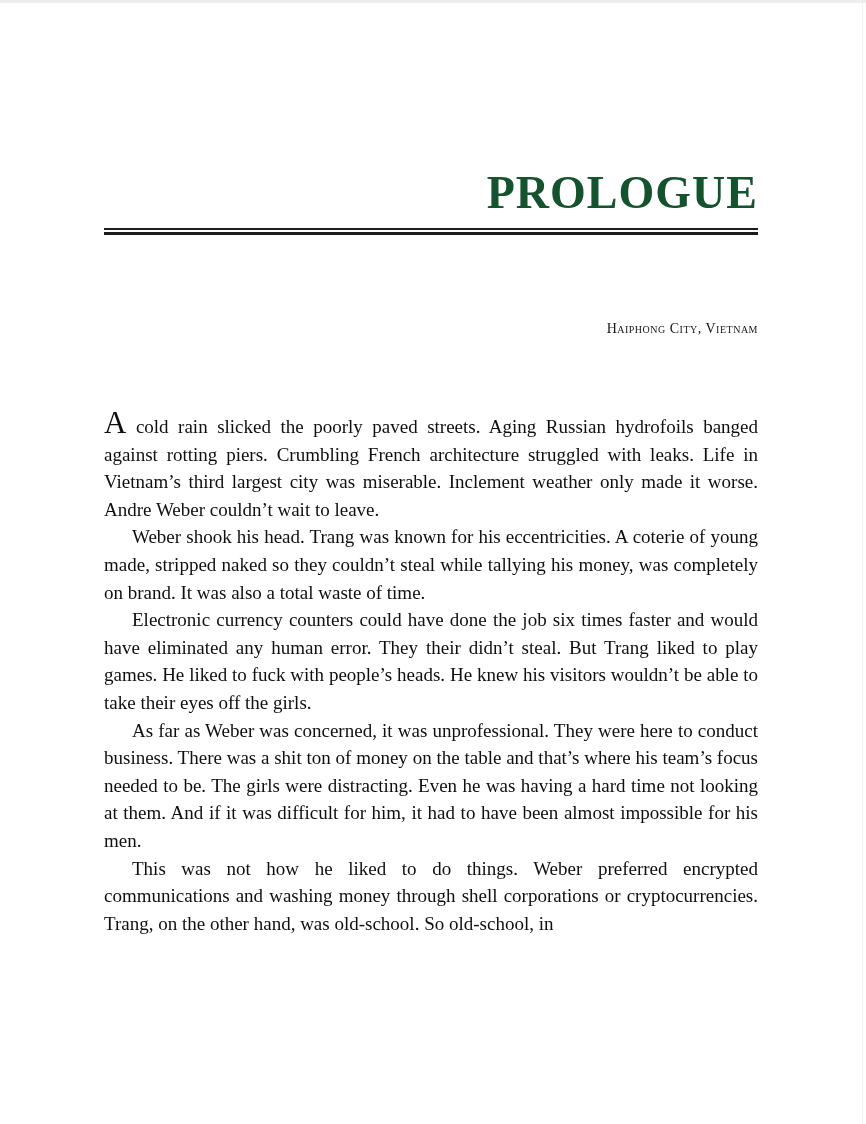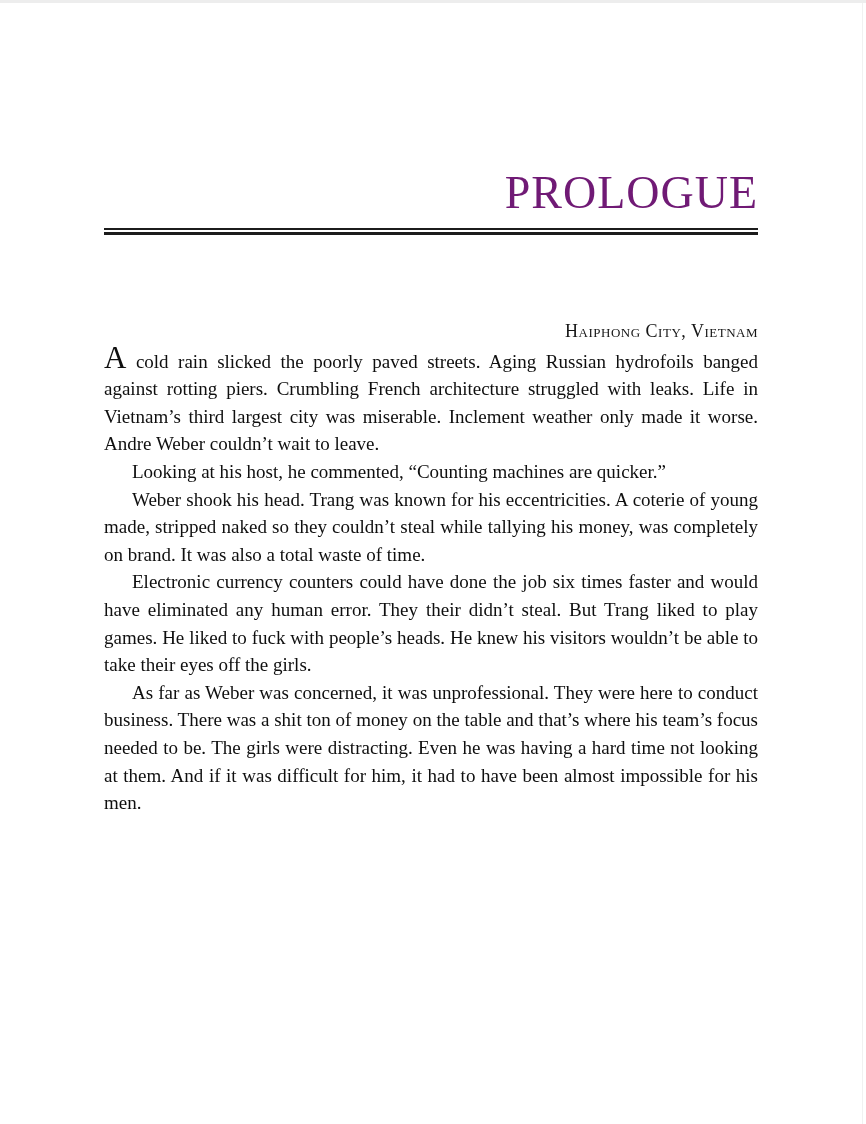--- a/index.html
+++ b/index.html
@@ -29,47 +29,48 @@
   .content {
     position: absolute;
     left: 104px;
     width: 654px;
     top: 0;
   }
   .chapter-title {
     margin: 167px 0 0 0;
     text-align: right;
     font-size: 46px;
-    font-weight: normal;
+    font-weight: bold;
     line-height: 1;
     letter-spacing: 1px;
-    color: #701a75;
+    color: #14532d;
   }
   .title-rule {
     margin-top: 12px;
   }
   .title-rule .rule-thin {
     height: 2px;
     background: #1c1c1c;
   }
   .title-rule .rule-thick {
     height: 3px;
     background: #1c1c1c;
     margin-top: 2px;
   }
   .chapter-location {
     margin-top: 86px;
     text-align: right;
-    font-size: 18px;
+    font-size: 14px;
     line-height: 1.15;
     font-variant: small-caps;
     letter-spacing: 0.5px;
     color: #151515;
   }
   .body-text {
+    margin-top: 70px;
     font-size: 19px;
     line-height: 27.6px;
     text-align: justify;
     color: #0f0f0f;
   }
   .body-text p {
     margin: 0;
     padding: 0;
   }
   .body-text p.indent {
@@ -91,20 +92,20 @@
 
     <div class="title-rule">
       <div class="rule-thin"></div>
       <div class="rule-thick"></div>
     </div>
 
     <div class="chapter-location">Haiphong City, Vietnam</div>
 
     <div class="body-text">
       <p><span class="dropcap">A</span> <span>cold rain slicked the poorly paved streets. Aging Russian hydrofoils banged against rotting piers. Crumbling French architecture struggled with leaks. Life in Vietnam’s third largest city was miserable. Inclement weather only made it worse. Andre Weber couldn’t wait to leave.</span></p>
-      <p class="indent">Looking at his host, he commented, “Counting machines are quicker.”</p>
       <p class="indent">Weber shook his head. Trang was known for his eccentricities. A coterie of young made, stripped naked so they couldn’t steal while tallying his money, was completely on brand. It was also a total waste of time.</p>
       <p class="indent">Electronic currency counters could have done the job six times faster and would have eliminated any human error. They their didn’t steal. But Trang liked to play games. He liked to fuck with people’s heads. He knew his visitors wouldn’t be able to take their eyes off the girls.</p>
       <p class="indent">As far as Weber was concerned, it was unprofessional. They were here to conduct business. There was a shit ton of money on the table and that’s where his team’s focus needed to be. The girls were distracting. Even he was having a hard time not looking at them. And if it was difficult for him, it had to have been almost impossible for his men.</p>
+      <p class="indent">This was not how he liked to do things. Weber preferred encrypted communications and washing money through shell corporations or cryptocurrencies. Trang, on the other hand, was old-school. So old-school, in</p>
     </div>
 
   </div>
 </div>
 
 </body></html>

